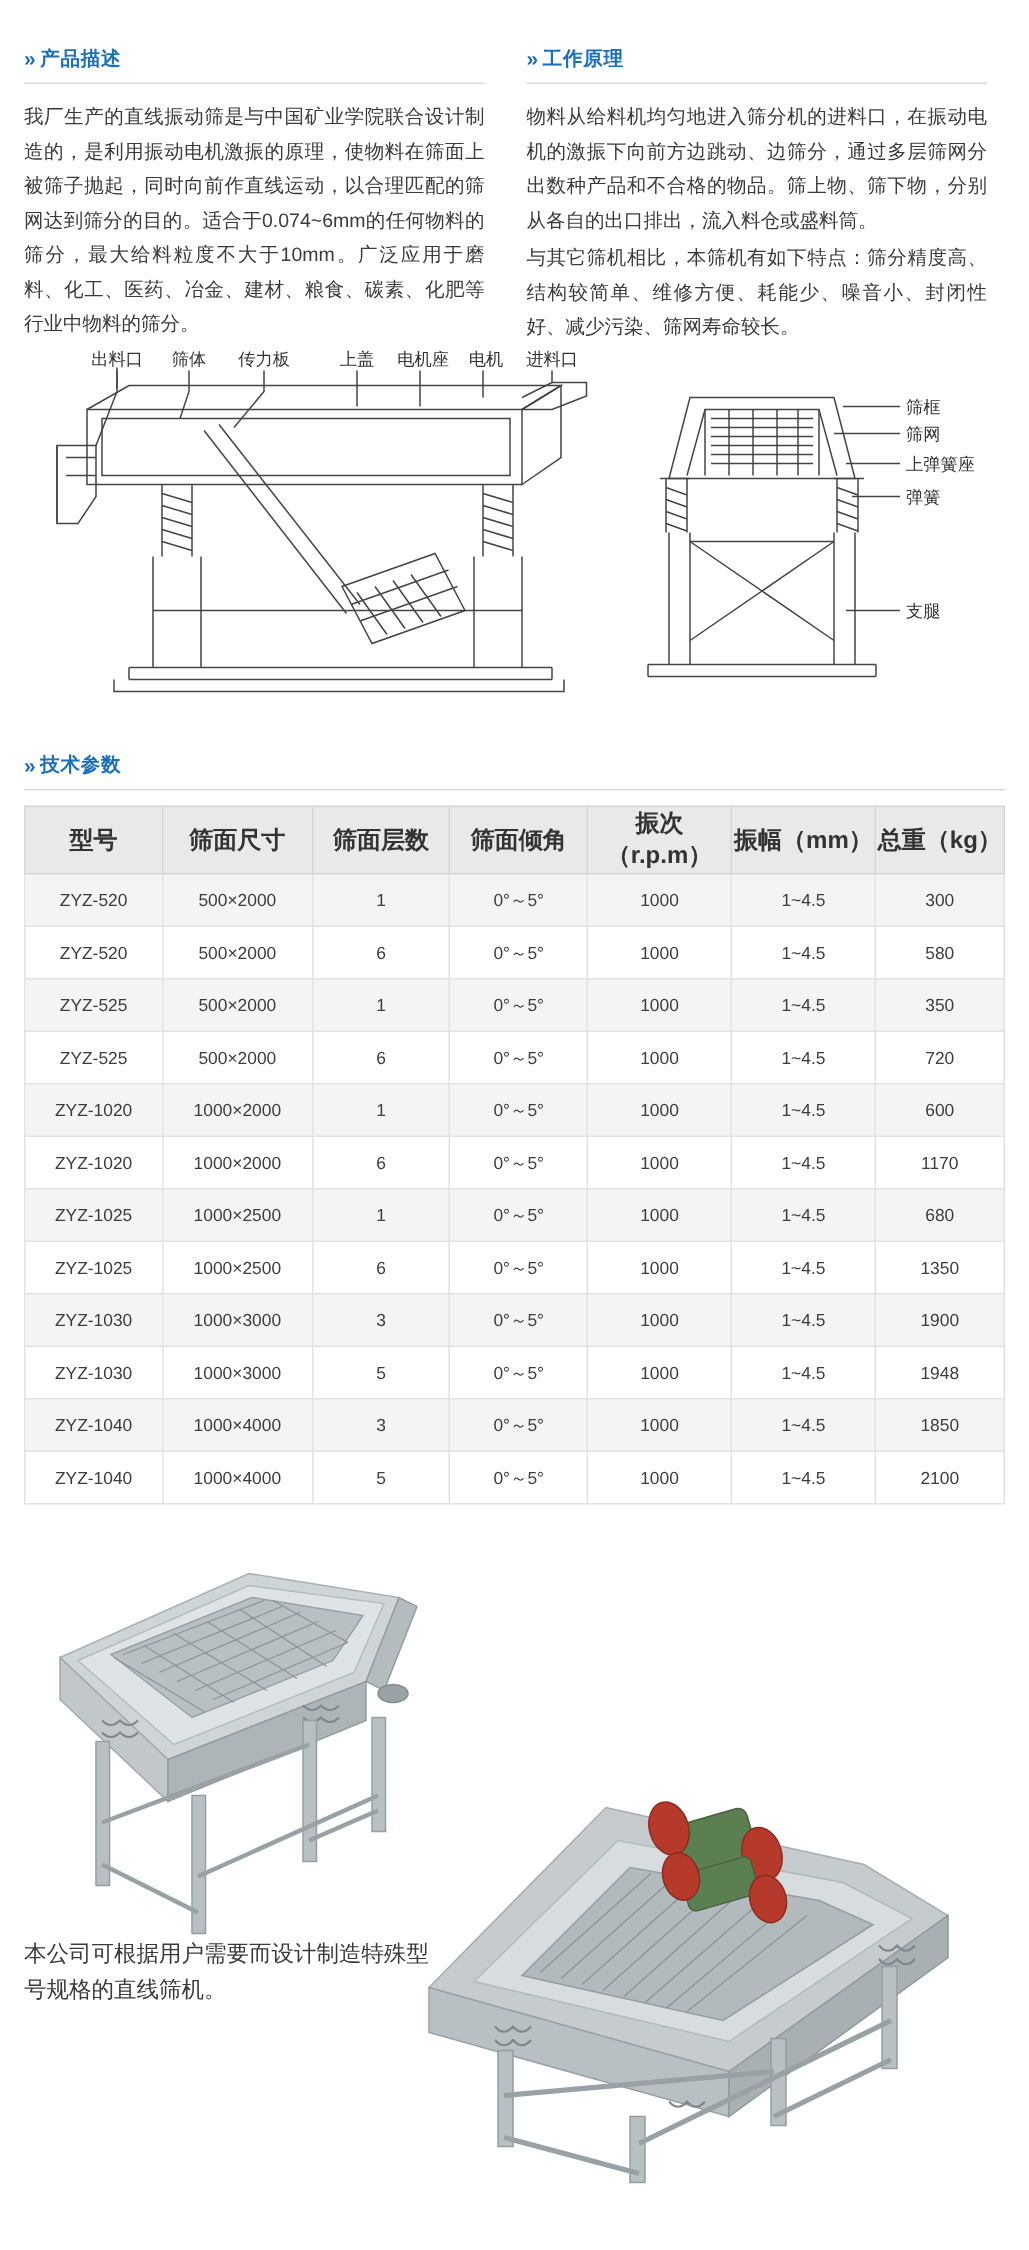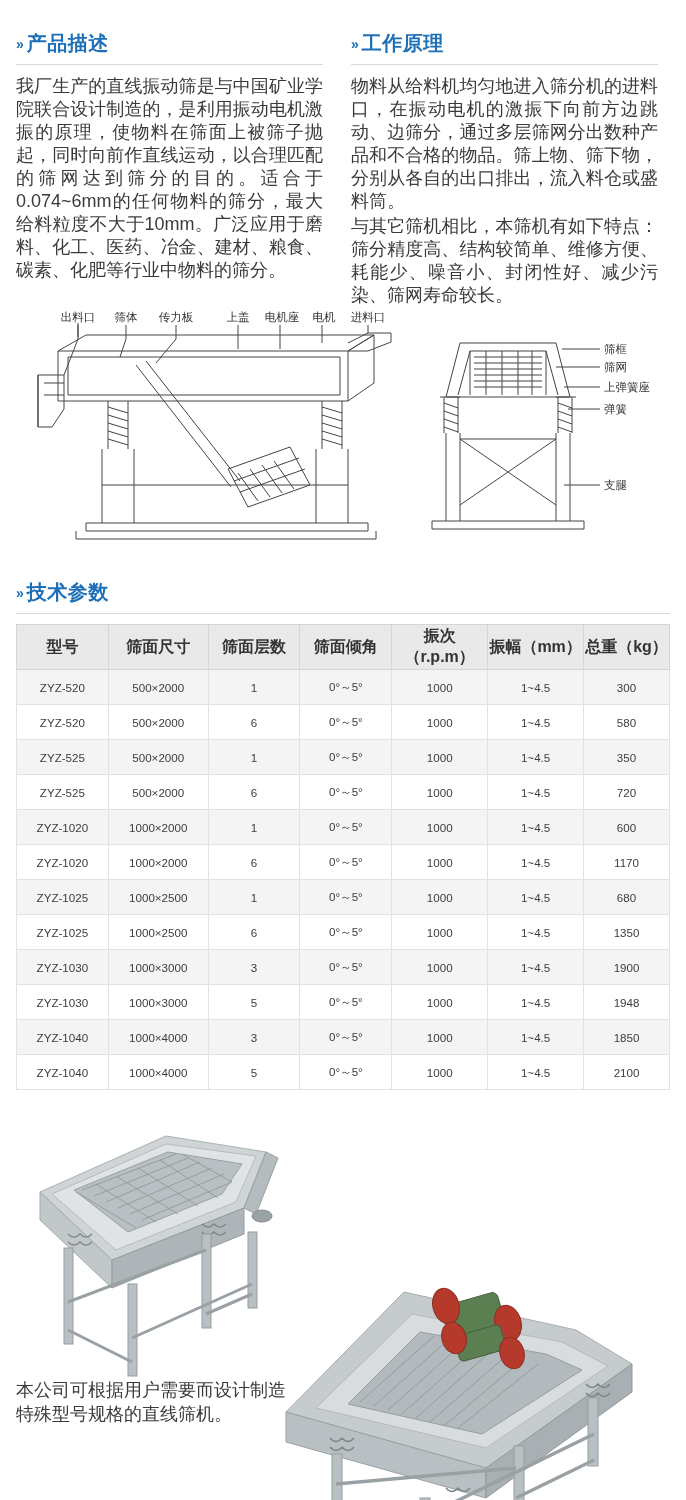--- a/index.html
+++ b/index.html
@@ -23,34 +23,34 @@
   }
   .sec-head .chev {
     color: #1d6fb8;
     font-size: 14px;
     line-height: 1;
     letter-spacing: -3px;
     font-weight: bold;
   }
   .sec-head .title {
     color: #1d6fb8;
-    font-size: 20px;
+    font-size: 13px;
     font-weight: bold;
     letter-spacing: .5px;
   }
 
   
   .intro {
     display: flex;
     gap: 28px;
     padding-top: 30px;
   }
   .col { width: 307px; }
   .para {
-    font-size: 18px;
+    font-size: 13px;
     line-height: 23px;
     color: #3a3a3a;
     text-align: justify;
     margin: 0 0 2px 0;
   }
 
   
   .diagram-wrap {
     height: 250px;
     position: relative;
@@ -85,21 +85,21 @@
   .photos {
     position: relative;
     margin-top: 26px;
     height: 430px;
   }
   .photo-note {
     position: absolute;
     left: 0;
     top: 262px;
     width: 270px;
-    font-size: 18px;
+    font-size: 15px;
     line-height: 24px;
     color: #3a3a3a;
   }
   .photo-note p { margin: 0; }
 
   svg { display: block; }
   .lbl { font-size: 11.5px; fill: #333; font-family: "Liberation Sans", sans-serif; }
 </style>
 </head>
 <body>

